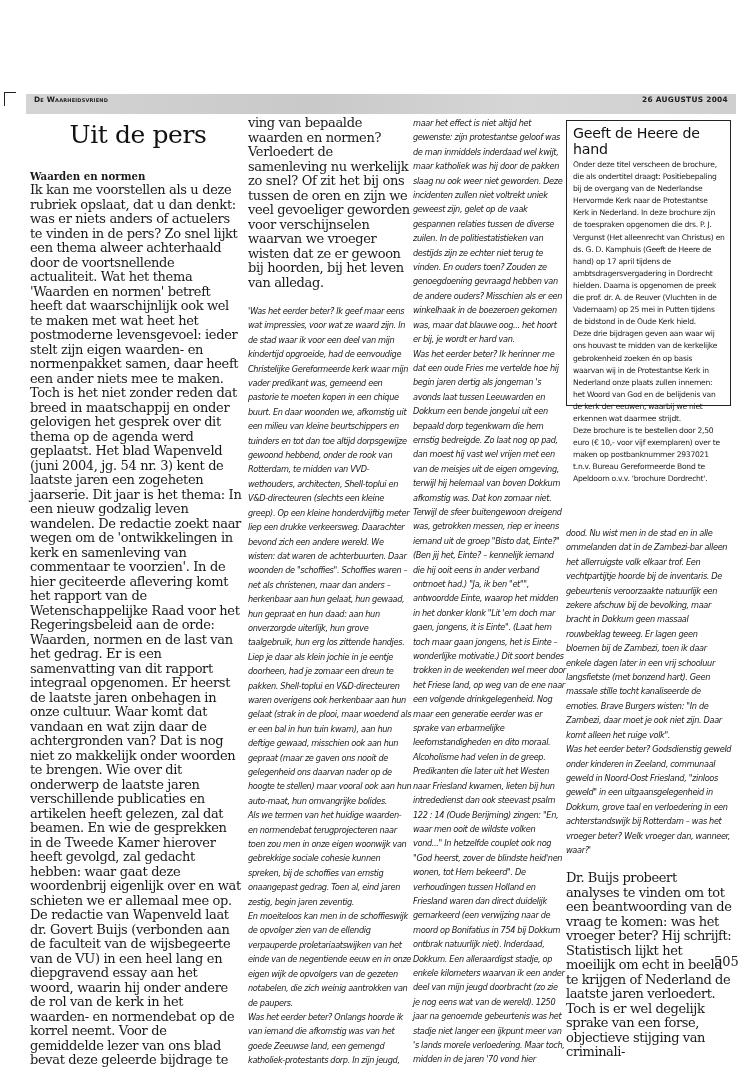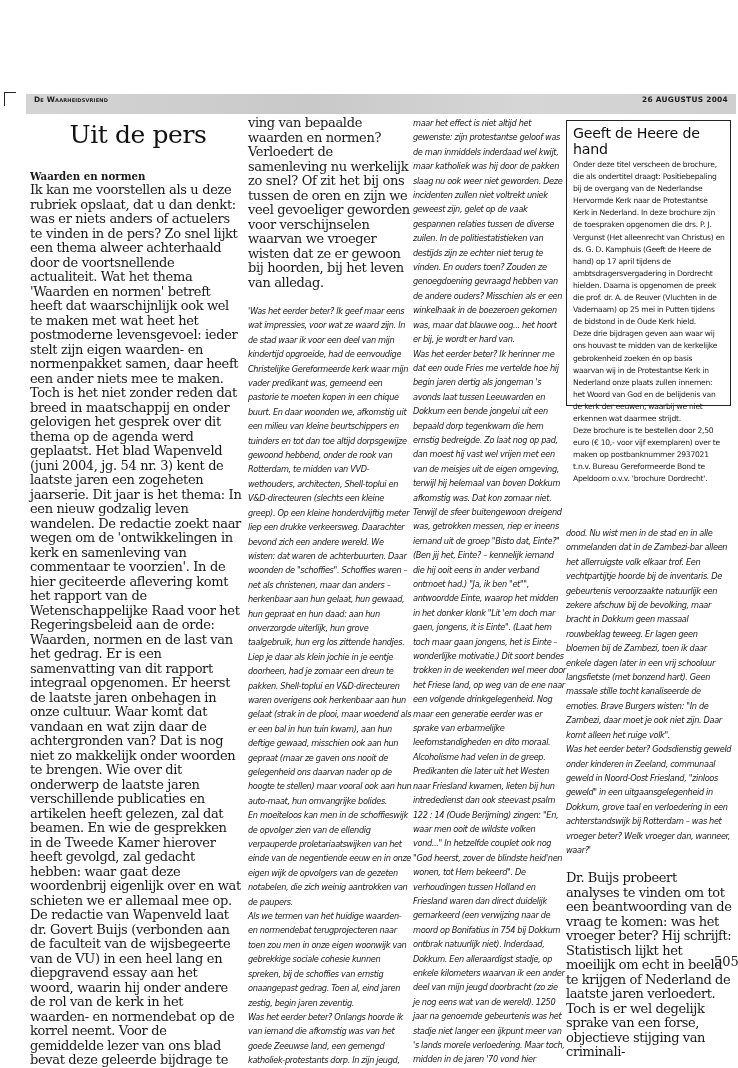--- a/index.html
+++ b/index.html
@@ -59,22 +59,22 @@
 <div class="col c1">
   <h1 class="title">Uit de pers</h1>
   <div class="subhead">Waarden en normen</div>
   <p class="serif-body">Ik kan me voorstellen als u deze rubriek opslaat, dat u dan denkt: was er niets anders of actuelers te vinden in de pers? Zo snel lijkt een thema alweer achterhaald door de voortsnellende actualiteit. Wat het thema 'Waarden en normen' betreft heeft dat waarschijnlijk ook wel te maken met wat heet het postmoderne levensgevoel: ieder stelt zijn eigen waarden- en normenpakket samen, daar heeft een ander niets mee te maken. Toch is het niet zonder reden dat breed in maatschappij en onder gelovigen het gesprek over dit thema op de agenda werd geplaatst. Het blad Wapenveld (juni 2004, jg. 54 nr. 3) kent de laatste jaren een zogeheten jaarserie. Dit jaar is het thema: In een nieuw godzalig leven wandelen. De redactie zoekt naar wegen om de 'ontwikkelingen in kerk en samenleving van commentaar te voorzien'. In de hier geciteerde aflevering komt het rapport van de Wetenschappelijke Raad voor het Regeringsbeleid aan de orde: Waarden, normen en de last van het gedrag. Er is een samenvatting van dit rapport integraal opgenomen. Er heerst de laatste jaren onbehagen in onze cultuur. Waar komt dat vandaan en wat zijn daar de achtergronden van? Dat is nog niet zo makkelijk onder woorden te brengen. Wie over dit onderwerp de laatste jaren verschillende publicaties en artikelen heeft gelezen, zal dat beamen. En wie de gesprekken in de Tweede Kamer hierover heeft gevolgd, zal gedacht hebben: waar gaat deze woordenbrij eigenlijk over en wat schieten we er allemaal mee op.</p>
   <p class="serif-body">De redactie van Wapenveld laat dr. Govert Buijs (verbonden aan de faculteit van de wijsbegeerte van de VU) in een heel lang en diepgravend essay aan het woord, waarin hij onder andere de rol van de kerk in het waarden- en normendebat op de korrel neemt. Voor de gemiddelde lezer van ons blad bevat deze geleerde bijdrage te veel van de 'Tale Kanaans der wetenschap'. Toch vind ik het de moeite waard om twee fragmenten eruit te lichten en door te geven. In het eerste fragment gaat dr. Buijs in op de vraag of het vandaag nu eigenlijk wel zoveel erger is dan voorheen wat betreft de nale-</p>
 </div>
 
 <div class="col c2">
   <p class="serif-body">ving van bepaalde waarden en normen? Verloedert de samenleving nu werkelijk zo snel? Of zit het bij ons tussen de oren en zijn we veel gevoeliger geworden voor verschijnselen waarvan we vroeger wisten dat ze er gewoon bij hoorden, bij het leven van alledag.</p>
   <p class="ital-body">'Was het eerder beter? Ik geef maar eens wat impressies, voor wat ze waard zijn. In de stad waar ik voor een deel van mijn kindertijd opgroeide, had de eenvoudige Christelijke Gereformeerde kerk waar mijn vader predikant was, gemeend een pastorie te moeten kopen in een chique buurt. En daar woonden we, afkomstig uit een milieu van kleine beurtschippers en tuinders en tot dan toe altijd dorpsgewijze gewoond hebbend, onder de rook van Rotterdam, te midden van VVD-wethouders, architecten, Shell-toplui en V&amp;D-directeuren (slechts een kleine greep). Op een kleine honderdvijftig meter liep een drukke verkeersweg. Daarachter bevond zich een andere wereld. We wisten: dat waren de achterbuurten. Daar woonden de "schoffies". Schoffies waren – net als christenen, maar dan anders – herkenbaar aan hun gelaat, hun gewaad, hun gepraat en hun daad: aan hun onverzorgde uiterlijk, hun grove taalgebruik, hun erg los zittende handjes. Liep je daar als klein jochie in je eentje doorheen, had je zomaar een dreun te pakken. Shell-toplui en V&amp;D-directeuren waren overigens ook herkenbaar aan hun gelaat (strak in de plooi, maar woedend als er een bal in hun tuin kwam), aan hun deftige gewaad, misschien ook aan hun gepraat (maar ze gaven ons nooit de gelegenheid ons daarvan nader op de hoogte te stellen) maar vooral ook aan hun auto-maat, hun omvangrijke bolides.</p>
+  <p class="ital-body">Als we termen van het huidige waarden- en normendebat terugprojecteren naar toen zou men in onze eigen woonwijk van gebrekkige sociale cohesie kunnen spreken, bij de schoffies van ernstig onaangepast gedrag. Toen al, eind jaren zestig, begin jaren zeventig.</p>
   <p class="ital-body">En moeiteloos kan men in de schoffieswijk de opvolger zien van de ellendig verpauperde proletariaatswijken van het einde van de negentiende eeuw en in onze eigen wijk de opvolgers van de gezeten notabelen, die zich weinig aantrokken van de paupers.</p>
-  <p class="ital-body">Als we termen van het huidige waarden- en normendebat terugprojecteren naar toen zou men in onze eigen woonwijk van gebrekkige sociale cohesie kunnen spreken, bij de schoffies van ernstig onaangepast gedrag. Toen al, eind jaren zestig, begin jaren zeventig.</p>
   <p class="ital-body">Was het eerder beter? Onlangs hoorde ik van iemand die afkomstig was van het goede Zeeuwse land, een gemengd katholiek-protestants dorp. In zijn jeugd, eind jaren veertig, was hij als protestants jongetje drie keer in elkaar geslagen door bendes katholieke jongetjes. Dat enig pedagogisch geweld soms best effectief is, wist ook Augustinus al,</p>
 </div>
 
 <div class="col c3">
   <p class="ital-body">maar het effect is niet altijd het gewenste: zijn protestantse geloof was de man inmiddels inderdaad wel kwijt, maar katholiek was hij door de pakken slaag nu ook weer niet geworden. Deze incidenten zullen niet voltrekt uniek geweest zijn, gelet op de vaak gespannen relaties tussen de diverse zuilen. In de politiestatistieken van destijds zijn ze echter niet terug te vinden. En ouders toen? Zouden ze genoegdoening gevraagd hebben van de andere ouders? Misschien als er een winkelhaak in de boezeroen gekomen was, maar dat blauwe oog... het hoort er bij, je wordt er hard van.</p>
   <p class="ital-body">Was het eerder beter? Ik herinner me dat een oude Fries me vertelde hoe hij begin jaren dertig als jongeman 's avonds laat tussen Leeuwarden en Dokkum een bende jongelui uit een bepaald dorp tegenkwam die hem ernstig bedreigde. Zo laat nog op pad, dan moest hij vast wel vrijen met een van de meisjes uit de eigen omgeving, terwijl hij helemaal van boven Dokkum afkomstig was. Dat kon zomaar niet. Terwijl de sfeer buitengewoon dreigend was, getrokken messen, riep er ineens iemand uit de groep "Bisto dat, Einte?" (Ben jij het, Einte? – kennelijk iemand die hij ooit eens in ander verband ontmoet had.) "Ja, ik ben "et"", antwoordde Einte, waarop het midden in het donker klonk "Lit 'em doch mar gaen, jongens, it is Einte". (Laat hem toch maar gaan jongens, het is Einte – wonderlijke motivatie.) Dit soort bendes trokken in de weekenden wel meer door het Friese land, op weg van de ene naar een volgende drinkgelegenheid. Nog maar een generatie eerder was er sprake van erbarmelijke leefomstandigheden en dito moraal. Alcoholisme had velen in de greep. Predikanten die later uit het Westen naar Friesland kwamen, lieten bij hun intrededienst dan ook steevast psalm 122 : 14 (Oude Berijming) zingen: "En, waar men ooit de wildste volken vond..." In hetzelfde couplet ook nog "God heerst, zover de blindste heid'nen wonen, tot Hem bekeerd". De verhoudingen tussen Holland en Friesland waren dan direct duidelijk gemarkeerd (een verwijzing naar de moord op Bonifatius in 754 bij Dokkum ontbrak natuurlijk niet). Inderdaad, Dokkum. Een alleraardigst stadje, op enkele kilometers waarvan ik een ander deel van mijn jeugd doorbracht (zo zie je nog eens wat van de wereld). 1250 jaar na genoemde gebeurtenis was het stadje niet langer een ijkpunt meer van 's lands morele verloedering. Maar toch, midden in de jaren '70 vond hier zomaar op een zaterdagavond, in de Zambezi-bar, een moord plaats. Niet met voorbedachten rade, maar gewoon: ruzie, messengetrek, wat steken,</p>
 </div>
 
 <div class="sidebar">
   <div class="sb-title">Geeft de Heere de hand</div>

